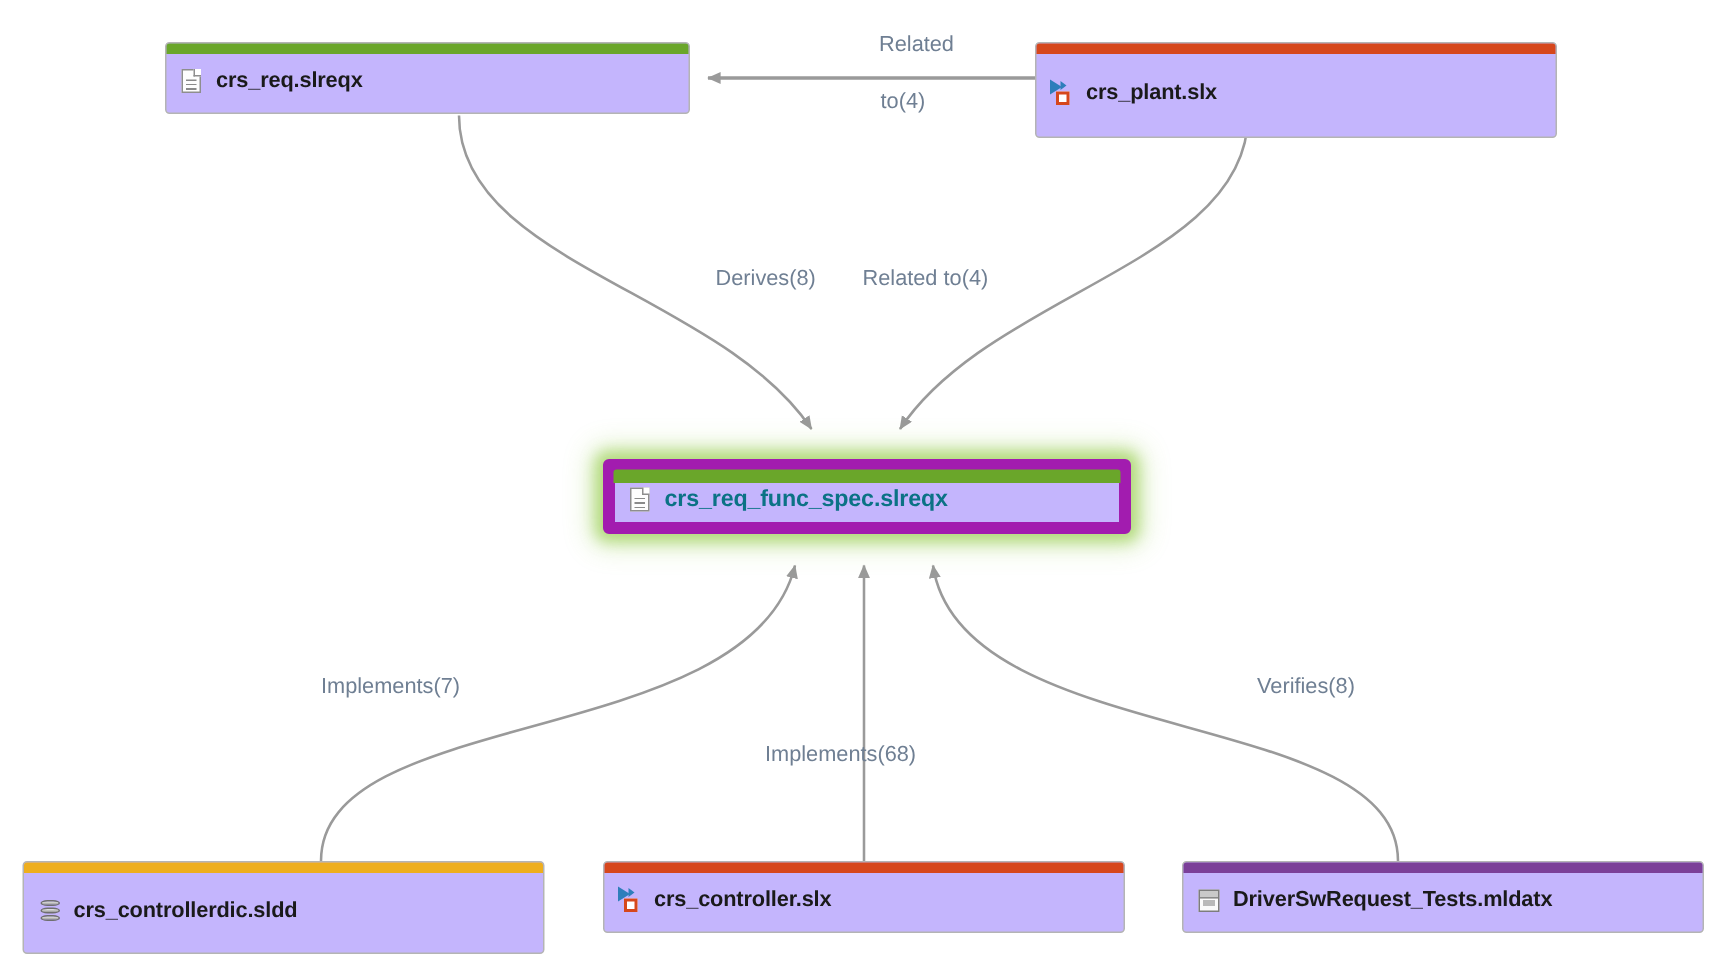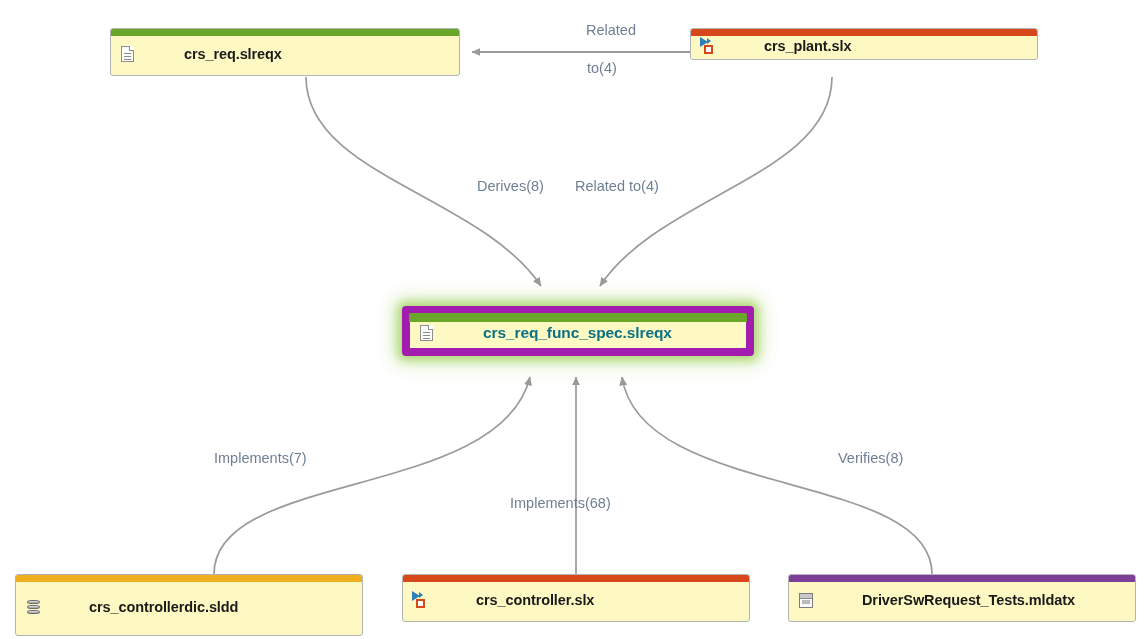--- a/index.html
+++ b/index.html
@@ -19,28 +19,27 @@
     position: absolute;
     left: 0;
     top: 0;
     width: 1144px;
     height: 639px;
   }
   
   .node {
     position: absolute;
     box-sizing: border-box;
-    background: #fef9c3;
+    background: #c4b5fd;
     border: 1px solid #b4b4b4;
     border-radius: 3px;
     display: flex;
     align-items: center;
     padding-left: 9px;
     z-index: 5;
-    gap: 40px;
   }
   .node .accent {
     position: absolute;
     left: 0;
     right: 0;
     top: 0;
     height: 7px;
     border-radius: 2px 2px 0 0;
   }
   .node .label {
@@ -229,21 +228,21 @@
   <div class="node" style="left:110px; top:28px; width:350px; height:48px;">
     <div class="accent" style="background:#6aa62a;"></div>
     <div class="ico">
       <div class="ico-doc">
           <div class="lines"></div>
         </div>
     </div>
     <div class="label">crs_req.slreqx</div>
   </div>
 
-  <div class="node" style="left:690px; top:28px; width:348px; height:32px;">
+  <div class="node" style="left:690px; top:28px; width:348px; height:64px;">
     <div class="accent" style="background:#d6471c;"></div>
     <div class="ico ico-slx">
       <div class="tri"></div>
         <div class="tri2"></div>
         <div class="sq"></div>
     </div>
     <div class="label">crs_plant.slx</div>
   </div>
 
   <div class="node selected" style="left:402px; top:306px; width:352px; height:50px;">

